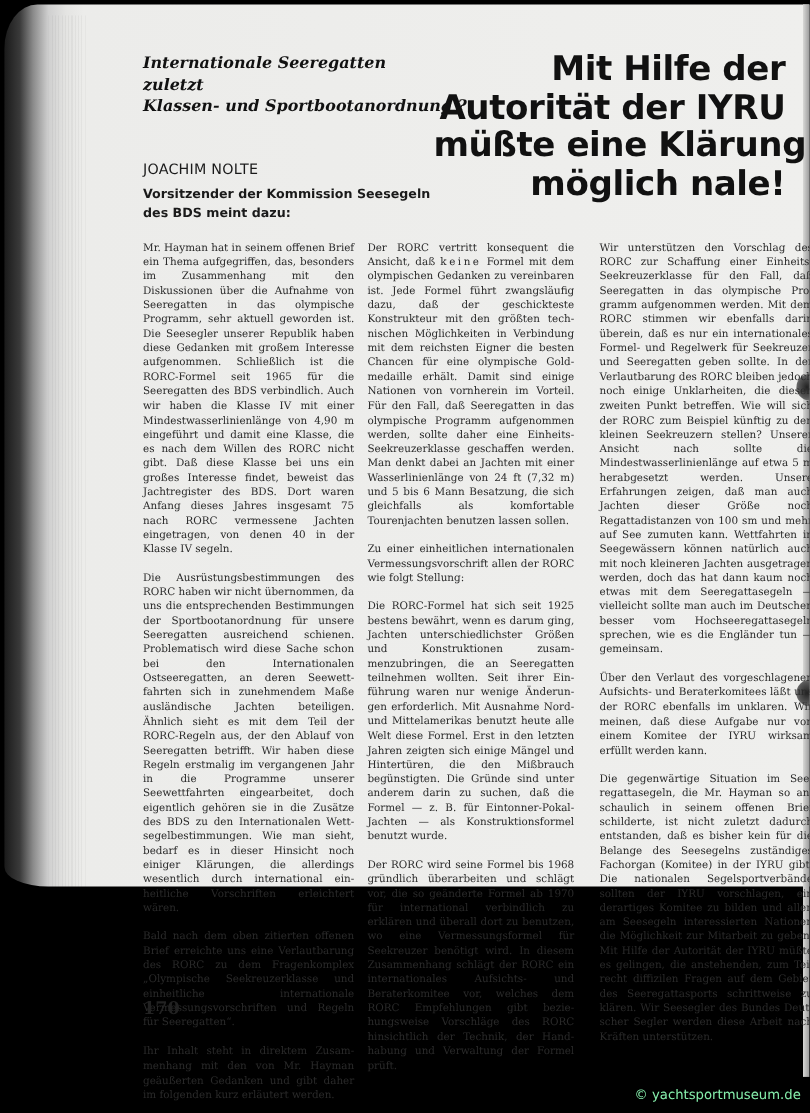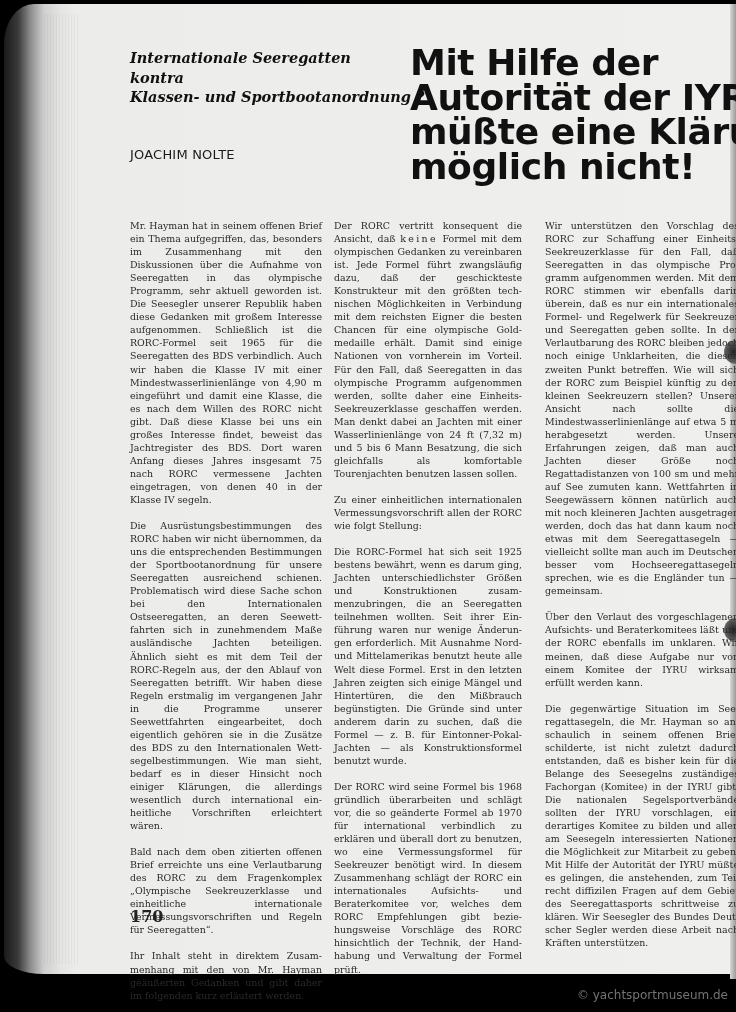--- a/index.html
+++ b/index.html
@@ -2,21 +2,21 @@
 <html><head>
   <meta charset="utf-8">
   <style>
     html, body { margin: 0; padding: 0; }
     body {
       width: 736px; height: 1012px; overflow: hidden;
       background: #000; position: relative;
       font-family: "DejaVu Serif", serif;
     }
     .page {
-      position: absolute; left: 4px; top: 4px; width: 732px; height: 970px;
+      position: absolute; left: 4px; top: 4px; width: 732px; height: 802px;
       background: linear-gradient(90deg, #1a1a1a 0px, #3a3a3a 14px, #8a8a8a 26px, #cfcfcf 40px, #e4e4e2 56px, #ececea 72px, #efefed 100%);
       border-top-left-radius: 30px 40px;
       border-bottom-left-radius: 40px 18px;
     }
     .spine-lines {
       position: absolute; left: 40px; top: 10px; width: 34px; height: 950px;
       background: repeating-linear-gradient(90deg, rgba(0,0,0,0.04) 0px, rgba(0,0,0,0.04) 1px, transparent 1px, transparent 3px);
     }
     .right-edge {
       position: absolute; right: 0; top: 0; width: 6px; height: 975px;
@@ -33,68 +33,72 @@
       font-size: 14.5px; line-height: 19.5px; color: #111;
     }
     .kicker div { white-space: nowrap; }
     .author {
       position: absolute; left: 126px; top: 143px; width: 300px;
       font-family: "DejaVu Sans", sans-serif; color: #1a1a1a;
     }
     .author-name { font-size: 13px; font-weight: normal; letter-spacing: 0.2px; margin-bottom: 6px; }
     .author-role { font-size: 11.5px; font-weight: bold; line-height: 17px; }
     .headline {
-      position: absolute; right: 6px; top: 42px; width: 320px; text-align: left;
+      position: absolute; right: 22px; top: 42px; width: 320px; text-align: right;
       font-family: "DejaVu Sans", sans-serif; font-weight: bold;
-      font-size: 36px; line-height: 34.5px; color: #111; letter-spacing: -0.4px;
+      font-size: 31px; line-height: 34.5px; color: #111; letter-spacing: -0.4px;
     }
     .headline div { white-space: nowrap; }
     .col {
       position: absolute; top: 215px;
       font-family: "DejaVu Serif", serif; font-size: 9.45px; line-height: 13.05px;
       color: #2a2a2a; text-align: justify; hyphens: manual;
     }
     .col p { margin: 0 0 13px 0; }
     .col1 { left: 126px; width: 192px; }
     .col2 { left: 330px; width: 188px; }
     .col3 { left: 529px; width: 194px; margin-left: 12px; }
     .spaced { letter-spacing: 2.3px; }
     .page-number {
       position: absolute; left: 126px; top: 903px;
       font-family: "DejaVu Serif", serif; font-weight: bold; font-size: 16px; color: #222;
     }
     .copyright {
       position: absolute; right: 8px; top: 988px;
-      font-family: "DejaVu Sans", sans-serif; font-size: 12px; color: #737373; margin-left: 23px;
+      font-family: "DejaVu Sans", sans-serif; font-size: 12px; color: #86efac; margin-left: 23px;
     }
   </style>
 </head>
 <body>
 
 <div class="page">
   <div class="spine-lines"></div>
   <div class="right-edge"></div>
   <div class="binder-hole" style="top:336px;"></div>
   <div class="binder-hole" style="top:614px;"></div>
 
   <div class="kicker">
     <div>Internationale Seeregatten</div>
-    <div>kontra</div>
+    <div>zuletzt</div>
     <div>Klassen- und Sportbootanordnung ?</div>
   </div>
 
   <div class="author">
     <div class="author-name">JOACHIM NOLTE</div>
+    <div class="author-role">
+      <div>Vorsitzender der Kommission Seesegeln</div>
+      <div>des BDS meint dazu:</div>
+    </div>
   </div>
 
   <div class="headline">
     <div>Mit Hilfe der</div>
     <div>Autorität der IYRU</div>
     <div>müßte eine Klärung</div>
-    <div>möglich nicht!</div>
+    <div>möglich nale!</div>
   </div>
 
   <div class="col col1">
     <p>Mr. Hayman hat in seinem offenen Brief ein Thema aufgegriffen, das, besonders im Zusammenhang mit den Diskussionen über die Aufnahme von Seeregatten in das olympische Programm, sehr aktuell geworden ist. Die Seesegler unserer Republik ha­ben diese Gedanken mit großem In­teresse aufgenommen. Schließlich ist die RORC-Formel seit 1965 für die Seeregatten des BDS verbindlich. Auch wir haben die Klasse IV mit einer Mindestwasserlinienlänge von 4,90 m eingeführt und damit eine Klasse, die es nach dem Willen des RORC nicht gibt. Daß diese Klasse bei uns ein großes Interesse findet, beweist das Jachtregister des BDS. Dort waren Anfang dieses Jahres ins­gesamt 75 nach RORC vermessene Jachten eingetragen, von denen 40 in der Klasse IV segeln.</p>
     <p>Die Ausrüstungsbestimmungen des RORC haben wir nicht übernommen, da uns die entsprechenden Bestim­mungen der Sportbootanordnung für unsere Seeregatten ausreichend schienen. Problematisch wird diese Sache schon bei den Internationalen Ostseeregatten, an deren Seewett­fahrten sich in zunehmendem Maße ausländische Jachten beteiligen. Ähnlich sieht es mit dem Teil der RORC-Regeln aus, der den Ablauf von Seeregatten betrifft. Wir haben diese Regeln erstmalig im vergange­nen Jahr in die Programme unserer Seewettfahrten eingearbeitet, doch eigentlich gehören sie in die Zusätze des BDS zu den Internationalen Wett­segelbestimmungen. Wie man sieht, bedarf es in dieser Hinsicht noch einiger Klärungen, die allerdings wesentlich durch international ein­heitliche Vorschriften erleichtert wären.</p>
     <p>Bald nach dem oben zitierten offe­nen Brief erreichte uns eine Verlaut­barung des RORC zu dem Fragen­komplex „Olympische Seekreuzer­klasse und einheitliche internatio­nale Vermessungsvorschriften und Regeln für Seeregatten“.</p>
     <p>Ihr Inhalt steht in direktem Zusam­menhang mit den von Mr. Hayman geäußerten Gedanken und gibt daher im folgenden kurz erläutert werden.</p>
   </div>
 
   <div class="col col2">

